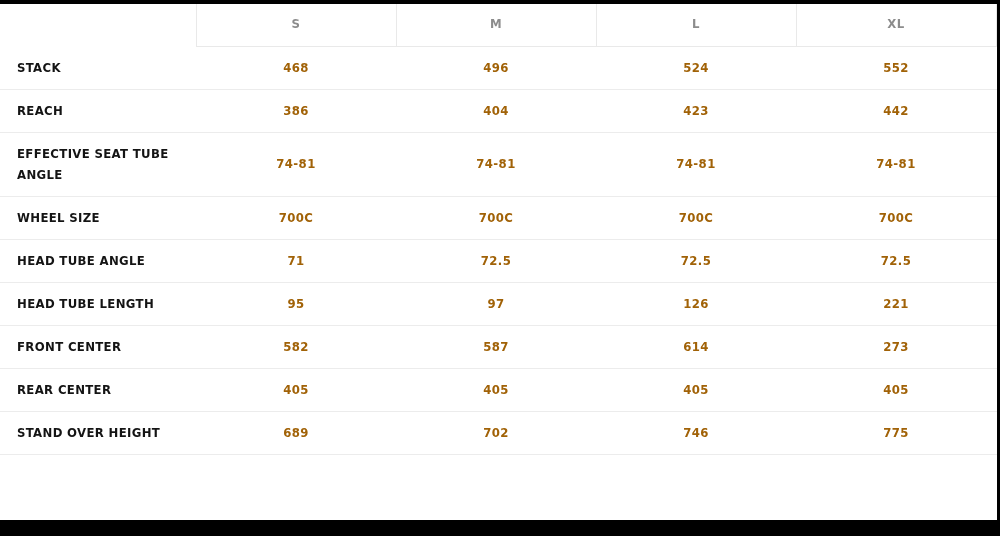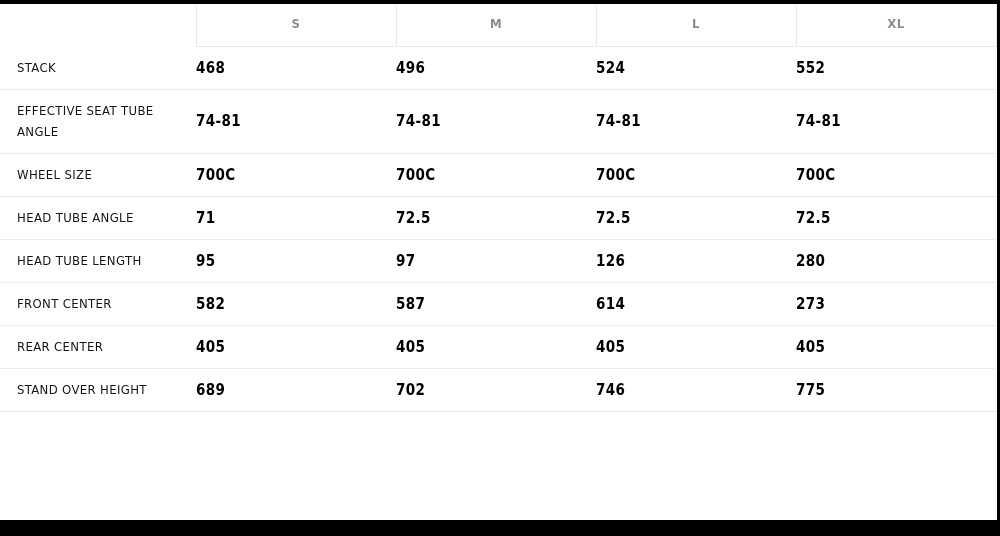--- a/index.html
+++ b/index.html
@@ -114,29 +114,30 @@
     padding: 0;
     background: #ffffff;
     vertical-align: middle;
   }
 
   td.row-label {
     text-align: left;
     padding: 0 14px 0 17px;
     color: #141414;
     font-size: 13px;
-    font-weight: 400;
+    font-weight: 700;
     letter-spacing: 0.35px;
     line-height: 21px;
     text-transform: uppercase;
   }
 
   td.row-value {
-    color: #000000;
-    font-size: 15px;
+    text-align: center;
+    color: #a16207;
+    font-size: 13px;
     font-weight: 700;
     letter-spacing: 0.4px;
     line-height: 20px;
   }
 
   td.row-tail {
     border-bottom: 1px solid #ececec;
   }
 
   
@@ -171,20 +172,28 @@
       </thead>
       <tbody id="geo-body">
           <tr class="geo-row">
             <td class="row-label">STACK</td>
             <td class="row-value">468</td>
             <td class="row-value">496</td>
             <td class="row-value">524</td>
             <td class="row-value">552</td>
             <td class="row-tail"></td>
           </tr>
+          <tr class="geo-row">
+            <td class="row-label">REACH</td>
+            <td class="row-value">386</td>
+            <td class="row-value">404</td>
+            <td class="row-value">423</td>
+            <td class="row-value">442</td>
+            <td class="row-tail"></td>
+          </tr>
           <tr class="geo-row tall">
             <td class="row-label">EFFECTIVE SEAT TUBE ANGLE</td>
             <td class="row-value">74-81</td>
             <td class="row-value">74-81</td>
             <td class="row-value">74-81</td>
             <td class="row-value">74-81</td>
             <td class="row-tail"></td>
           </tr>
           <tr class="geo-row">
             <td class="row-label">WHEEL SIZE</td>
@@ -200,21 +209,21 @@
             <td class="row-value">72.5</td>
             <td class="row-value">72.5</td>
             <td class="row-value">72.5</td>
             <td class="row-tail"></td>
           </tr>
           <tr class="geo-row">
             <td class="row-label">HEAD TUBE LENGTH</td>
             <td class="row-value">95</td>
             <td class="row-value">97</td>
             <td class="row-value">126</td>
-            <td class="row-value">280</td>
+            <td class="row-value">221</td>
             <td class="row-tail"></td>
           </tr>
           <tr class="geo-row">
             <td class="row-label">FRONT CENTER</td>
             <td class="row-value">582</td>
             <td class="row-value">587</td>
             <td class="row-value">614</td>
             <td class="row-value">273</td>
             <td class="row-tail"></td>
           </tr>

